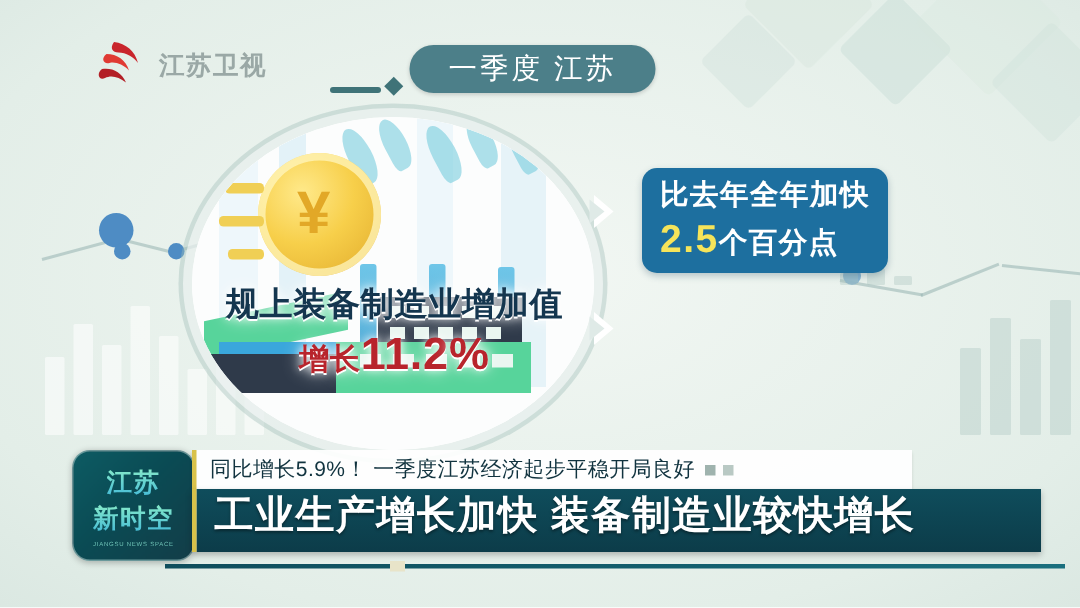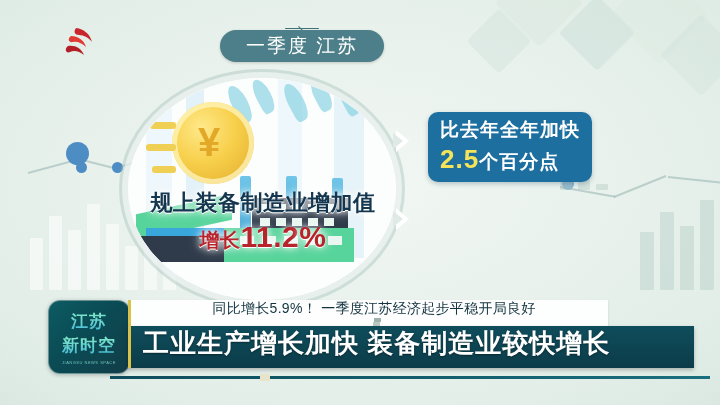--- a/index.html
+++ b/index.html
@@ -21,21 +21,21 @@
   .nodeline{position:absolute;height:2px;background:rgba(150,178,176,.55);transform-origin:0 50%;}
   .node{position:absolute;border-radius:50%;}
   
   #jslogo{position:absolute;left:62px;top:24px;width:120px;height:40px;}
   #jslogo .mark{position:absolute;left:0;top:2px;width:38px;height:36px;}
   #jslogo .txt{
     position:absolute;left:44px;top:8px;font-size:17px;letter-spacing:1px;
     color:#9aa8a6;font-weight:700;
   }
   
-  #titlewrap{position:absolute;left:220px;top:28px;height:34px;display:flex;align-items:center;flex-direction:column;}
+  #titlewrap{position:absolute;left:220px;top:28px;height:34px;display:flex;align-items:flex-end;}
   .dash{width:34px;height:4px;background:#3f7378;border-radius:2px;}
   .diamond{width:9px;height:9px;background:#3f7378;transform:rotate(45deg);margin-left:4px;margin-right:6px;}
   #titlepill{
     height:32px;display:flex;align-items:center;justify-content:center;padding:0 26px;
     border-radius:16px;background:#4c7f89;color:#ffffff;font-size:19px;letter-spacing:2px;
     box-shadow:0 1px 3px rgba(0,0,0,.18);
   }
   .pillshadow{position:absolute;left:-8px;top:2px;width:40px;height:30px;border-radius:15px;background:rgba(170,195,190,.55);z-index:-1;}
   
   #wm{position:absolute;right:14px;top:14px;display:flex;align-items:center;gap:9px;opacity:.92;}
@@ -90,21 +90,21 @@
     align-items:center;justify-content:center;box-shadow:0 1px 4px rgba(0,0,0,.25);}
   #chanlogo .t1{font-size:17px;font-weight:700;letter-spacing:1px;
     background:linear-gradient(180deg,#8ef0c8 0%,#3fb6d8 100%);-webkit-background-clip:text;
     background-clip:text;color:transparent;}
   #chanlogo .t2{font-size:17px;font-weight:700;letter-spacing:1px;margin-top:1px;
     background:linear-gradient(180deg,#8ef0c8 0%,#3fb6d8 100%);-webkit-background-clip:text;
     background-clip:text;color:transparent;}
   #chanlogo .t3{font-size:4px;color:#7fd8c8;letter-spacing:.5px;margin-top:3px;opacity:.85;}
   #subbar{position:absolute;left:128px;top:0;right:112px;height:26px;
     background:rgba(255,255,255,.92);border-left:3px solid #d8c24a;display:flex;align-items:center;
-    padding-left:9px;box-shadow:0 1px 2px rgba(0,0,0,.12);flex-direction:column;}
+    padding-left:9px;box-shadow:0 1px 2px rgba(0,0,0,.12);}
   #subbar .stxt{font-size:14px;color:#11333f;letter-spacing:.3px;white-space:nowrap;}
   #subbar .sq{width:7px;height:7px;background:#9fb3ae;margin-left:7px;}
   #subbar .sq2{width:7px;height:7px;background:#b9c9c4;margin-left:5px;}
   #headbar{position:absolute;left:128px;top:26px;right:26px;height:42px;
     background:linear-gradient(180deg,#0f4d5c 0%,#0c3c49 100%);display:flex;align-items:flex-start;
     padding-left:12px;border-left:3px solid #d8c24a;box-shadow:0 2px 4px rgba(0,0,0,.25);}
   #headbar .htxt{font-size:26px;color:#ffffff;font-weight:700;letter-spacing:1px;white-space:nowrap;
     text-shadow:0 1px 2px rgba(0,0,0,.4);}
   #baseline{position:absolute;left:110px;bottom:26px;width:600px;height:3px;
     background:linear-gradient(90deg,#0f4d5c,#13606f 60%,#1a6f7e);}
@@ -161,20 +161,21 @@
   </div>
 
   <div id="jslogo">
     <div class="mark">
       <svg width="38" height="36" viewBox="0 0 38 36">
         <path d="M14 2 C22 3 28 8 30 16 C27 12 22 9 17 9 C13 9 11 6 14 2 Z" fill="#c9252c"></path>
         <path d="M9 10 C16 10 22 14 24 21 C20 17 15 15 11 16 C7 17 5 13 9 10 Z" fill="#e03a33"></path>
         <path d="M6 20 C13 19 19 22 22 29 C17 25 12 24 8 26 C4 28 2 23 6 20 Z" fill="#b31f26"></path>
       </svg>
     </div>
+    <div class="txt">江苏卫视</div>
   </div>
 
   <div id="titlewrap">
     <div class="dash"></div>
     <div class="diamond"></div>
     <div style="position:relative;">
       <div class="pillshadow"></div>
       <div id="titlepill">一季度 江苏</div>
     </div>
   </div>

